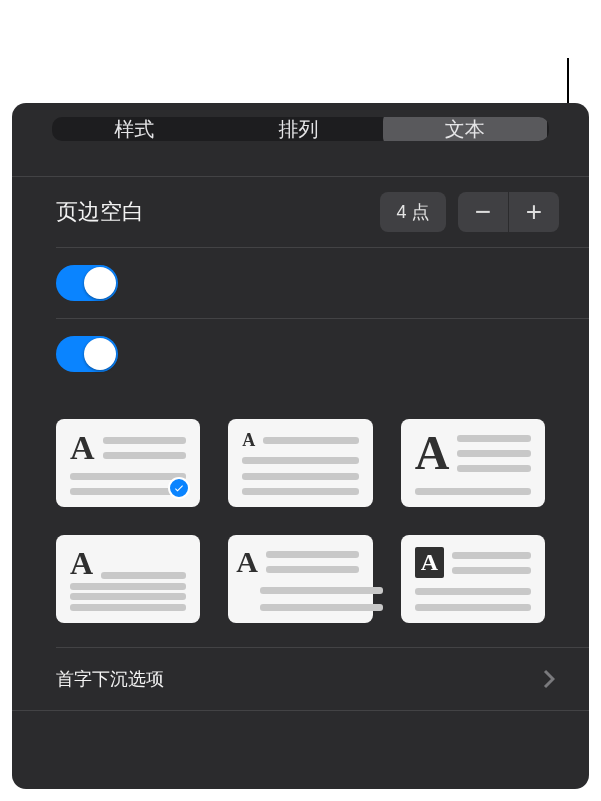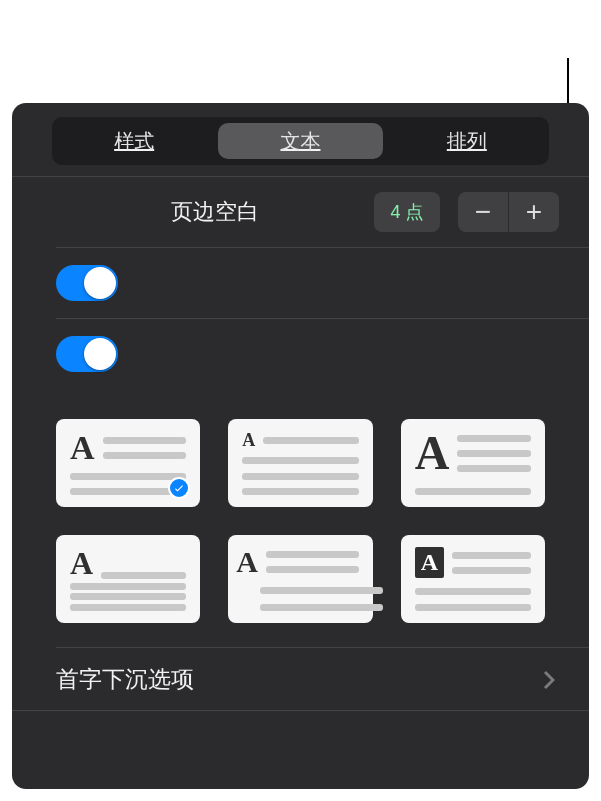--- a/index.html
+++ b/index.html
@@ -29,27 +29,26 @@
     border-radius: 14px;
     overflow: hidden;
     color: #f2f2f2;
   }
   
   .seg {
     position:absolute;
     top:14px;
     left:40px;
     right:40px;
-    height:48px;
+    height:24px;
     background:#1d1d1f;
     border-radius:10px;
     display:flex;
     align-items:center;
     overflow:hidden;
-    text-decoration:underline;
   }
   .seg-item{
     flex:1;
     text-align:center;
     font-size:20px;
     color:#e5e5e7;
     line-height:40px;
     cursor:pointer;
   }
   .seg-item.active{
@@ -73,32 +72,32 @@
   .divider.full{margin-left:0;}
   
   .row{
     display:flex;
     align-items:center;
     padding:0 30px 0 44px;
     height:70px;
     font-size:22px;
     color:#f2f2f2;
   }
-  .row .label{flex:1;text-align:center;}
+  .row .label{flex:1;}
   .value-pill{
     background:#404043;
     border-radius:8px;
     height:40px;
     width:66px;
     display:flex;
     align-items:center;
     justify-content:center;
     font-size:18px;
-    color:#86efac;
-    margin-right:18px;
+    color:#e5e5e5;
+    margin-right:12px;
   }
   .stepper{
     display:flex;
     background:#404043;
     border-radius:8px;
     height:40px;
     overflow:hidden;
   }
   .step-btn{
     width:50px;
@@ -154,38 +153,38 @@
   }
   .check svg{width:12px;height:12px;fill:#fff;}
   
   .boxA{
     background:#303030;color:#fff;padding:2px 6px;border-radius:2px;
     font-family: Georgia,serif;font-weight:700;
   }
   
   .link-row{
     display:flex;align-items:center;
-    padding:0 34px 0 44px;height:62px;font-size:23px;
+    padding:0 34px 0 44px;height:62px;font-size:18px;
     cursor:pointer;
   }
   .link-row .label{flex:1;}
   .chev{width:12px;height:20px;}
   .chev svg{width:12px;height:20px;stroke:#7a7a7d;stroke-width:3;fill:none;}
 </style>
 </head>
 <body>
 
 <div class="callout-line"></div>
 
 <div class="panel">
 
   <div class="seg">
     <div class="seg-item">样式</div>
+    <div class="seg-item">排列</div>
     <div class="seg-item active">文本</div>
-    <div class="seg-item">排列</div>
   </div>
 
   <div class="content">
     <div class="divider full" style="margin-top:8px"></div>
 
     <div class="row">
       <div class="label">页边空白</div>
       <div class="value-pill">4 点</div>
       <div class="stepper">
         <div class="step-btn">−</div>

